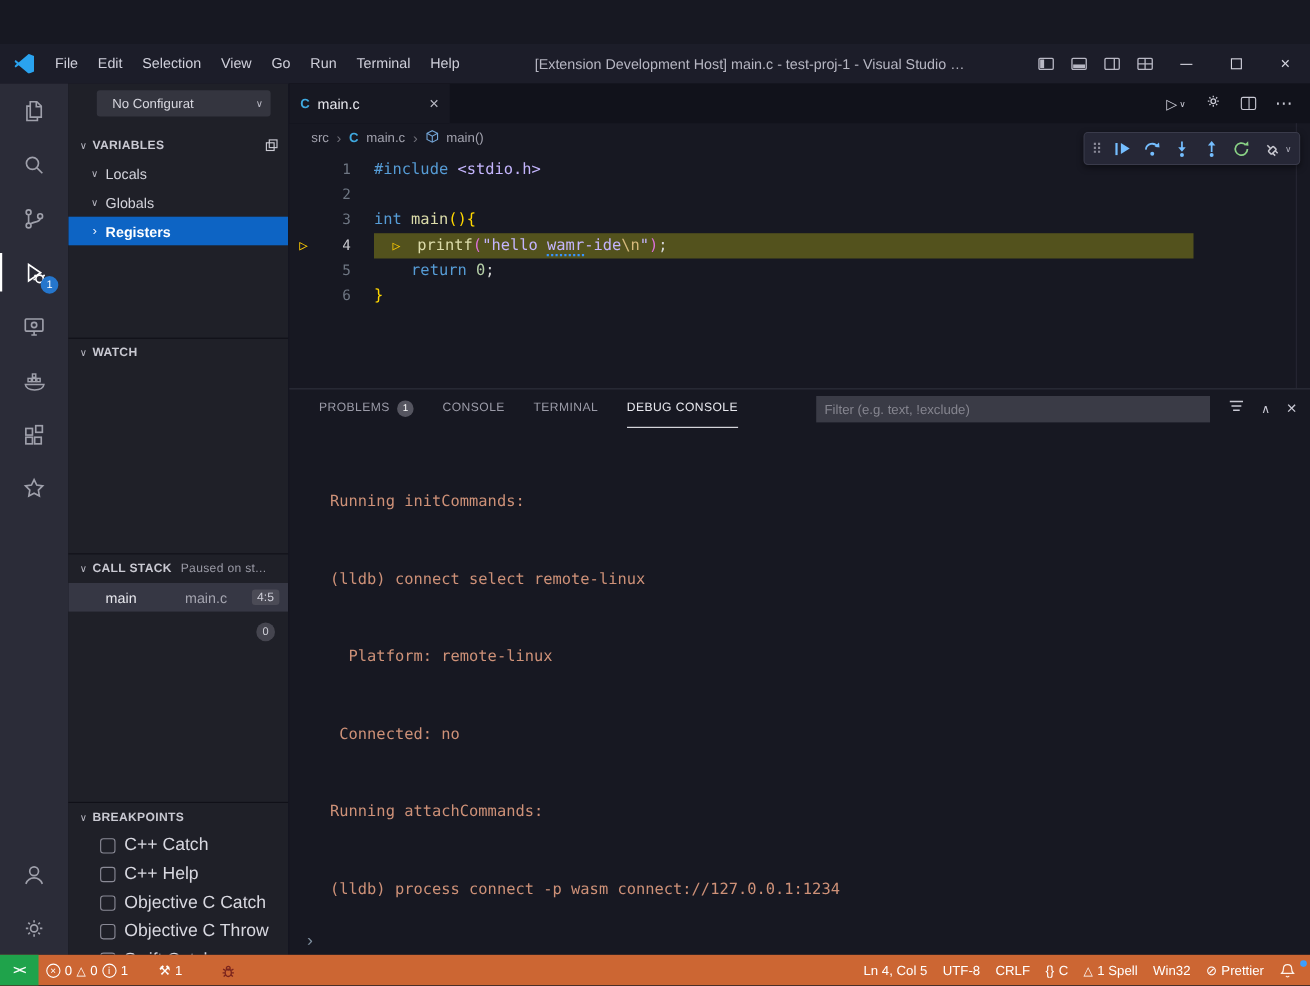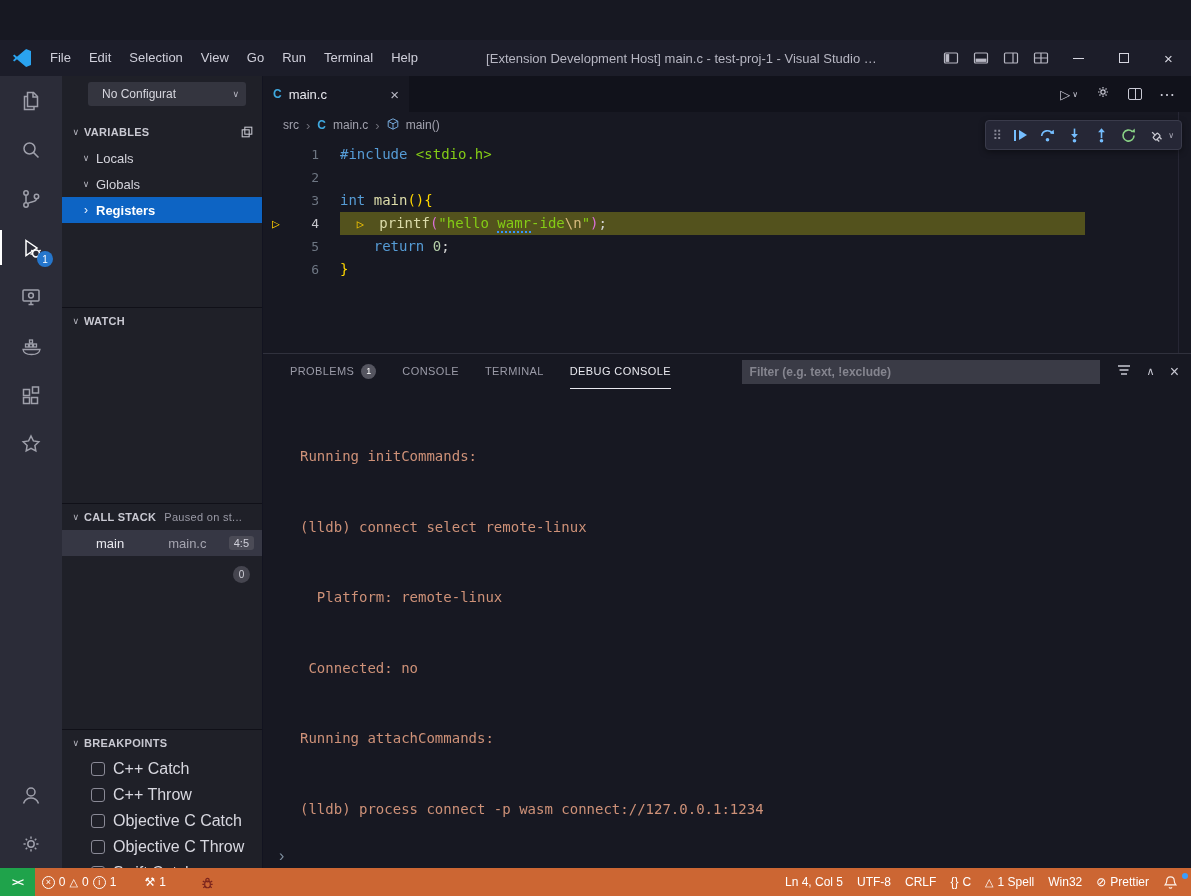--- a/index.html
+++ b/index.html
@@ -108,36 +108,36 @@
 
   .code { flex:1; position:relative; font-family:"DejaVu Sans Mono",monospace;
     font-size:14px; line-height:23px; padding-top:5px; }
   .code-line { display:flex; height:23px; white-space:pre; }
   .glyph { flex:0 0 26px; text-align:center; color:#ffcc00; font-size:13px; }
   .lnum { flex:0 0 30px; text-align:right; color:#6e7683; font-size:13px; }
   .lnum.cur { color:#c6c6cc; }
   .ltext { margin-left:21px; }
   .ltext.hl { background:#53521d; width:745px; }
   .inline-arrow { color:#ffcc00; font-size:12px; display:inline-block; width:14px; }
-  .tk-kw { color:#569cd6; } .tk-fn { color:#dcdcaa; } .tk-str { color:#84cc16; }
+  .tk-kw { color:#569cd6; } .tk-fn { color:#dcdcaa; } .tk-str { color:#c4b5fd; }
   .tk-esc { color:#d7ba7d; } .tk-num { color:#b5cea8; } .tk-br { color:#ffd700; }
   .tk-br2 { color:#da70d6; } .tk-pl { color:#d4d4d4; }
   .spell { border-bottom:2px dotted #3794ff; }
 
   
   .panel { flex:0 0 264px; border-top:1px solid #30313d; display:flex; flex-direction:column;
     position:relative; }
   .panel-head { flex:0 0 35px; display:flex; align-items:center; padding:0 12px 0 27px; }
   .ptab { font-size:11px; letter-spacing:.4px; color:#9b9ba8; margin-right:26px; height:34px;
     display:flex; align-items:center; gap:7px; border-bottom:1px solid transparent; }
   .ptab.active { color:#e9e9ef; border-bottom-color:#e9e9ef; }
   .pbadge { background:#555560; color:#fff; font-size:9px; border-radius:50%;
     width:15px; height:15px; display:flex; align-items:center; justify-content:center; }
   .pfilter { margin-left:auto; width:358px; height:24px; background:#3a3b46; color:#d0d0da;
-    font-size:12px; padding:12px 8px; border:none; outline:none; font-family:"Liberation Sans",sans-serif;font-weight:bold; }
+    font-size:12px; padding:12px 8px; border:none; outline:none; font-family:"Liberation Sans",sans-serif; }
   .pfilter::placeholder { color:#85858f; }
   .ph-icons { display:flex; align-items:center; gap:15px; margin-left:16px; color:#c9c9d4; }
   .ph-up { font-size:11px; } .ph-x { font-size:16px; }
   .console { flex:1; padding:9px 0 0 37px; font-family:"DejaVu Sans Mono",monospace;
     font-size:14px; line-height:23.5px; color:#ce9178; white-space:pre; }
   .console-prompt { position:absolute; bottom:3px; left:16px; color:#7e8e9e; font-size:16px; }
 
   
   .statusbar { flex:0 0 28px; background:#cc6633; display:flex; align-items:center;
     color:#fff; font-size:12px; }
@@ -341,21 +341,21 @@
         <div class="sec-h">
           <span class="chev">∨</span>
           <span>BREAKPOINTS</span>
         </div>
         <div class="bp-row">
           <span class="cb"></span>
           <span>C++ Catch</span>
         </div>
         <div class="bp-row">
           <span class="cb"></span>
-          <span>C++ Throw</span>
+          <span>C++ Help</span>
         </div>
         <div class="bp-row">
           <span class="cb"></span>
           <span>Objective C Catch</span>
         </div>
         <div class="bp-row">
           <span class="cb"></span>
           <span>Objective C Throw</span>
         </div>
         <div class="bp-row">

